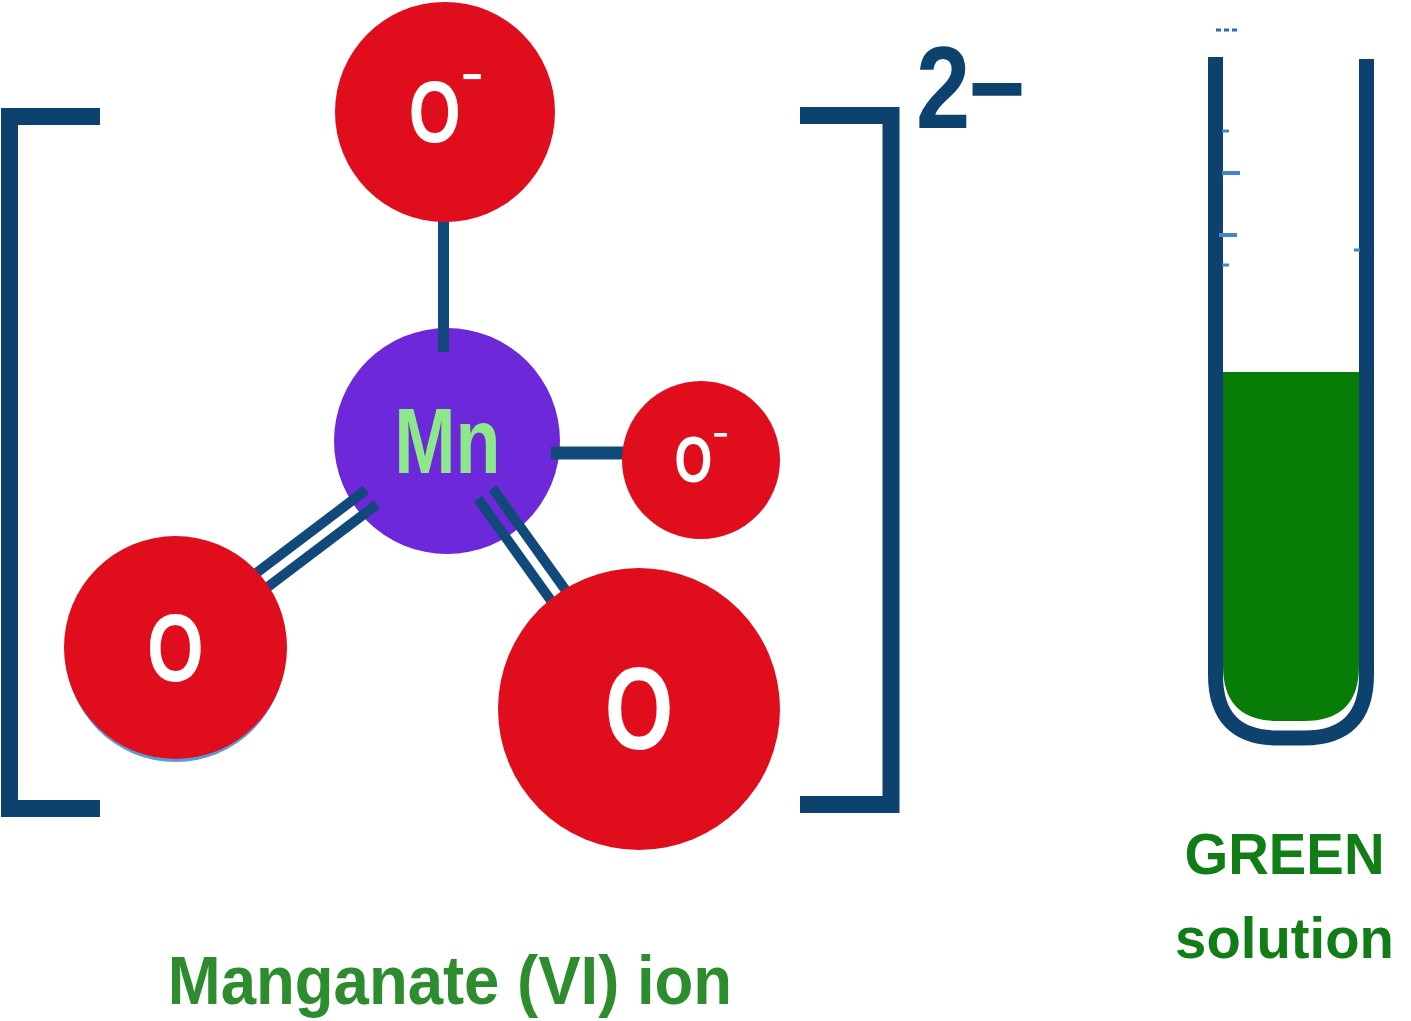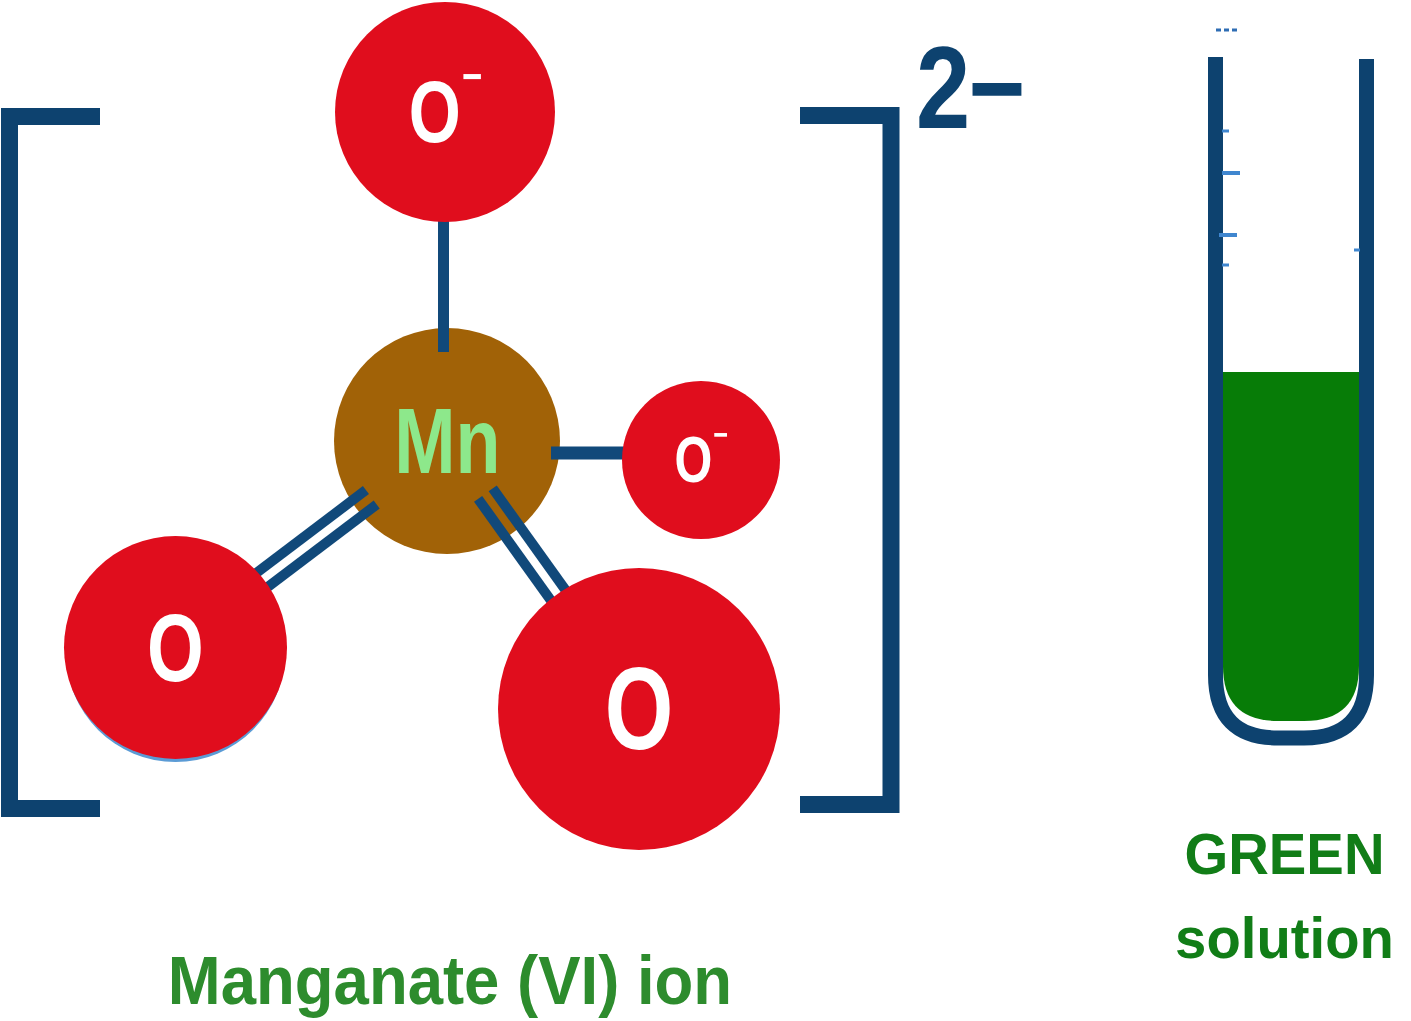--- a/index.html
+++ b/index.html
@@ -14,21 +14,21 @@
   .atom{
     position:absolute;
     border-radius:50%;
     display:flex;align-items:center;justify-content:center;
     background:#e00d1d;
     color:#ffffff;
     font-weight:bold;
     z-index:3;
   }
   .atom-mn{
-    background:#a16207;
+    background:#6d28d9;
     color:#8de88b;
     z-index:1;
   }
   .lbl{
     display:inline-flex;
     align-items:flex-start;
     transform:scaleX(0.76);
     line-height:1;
   }
   .sym{line-height:1;}

